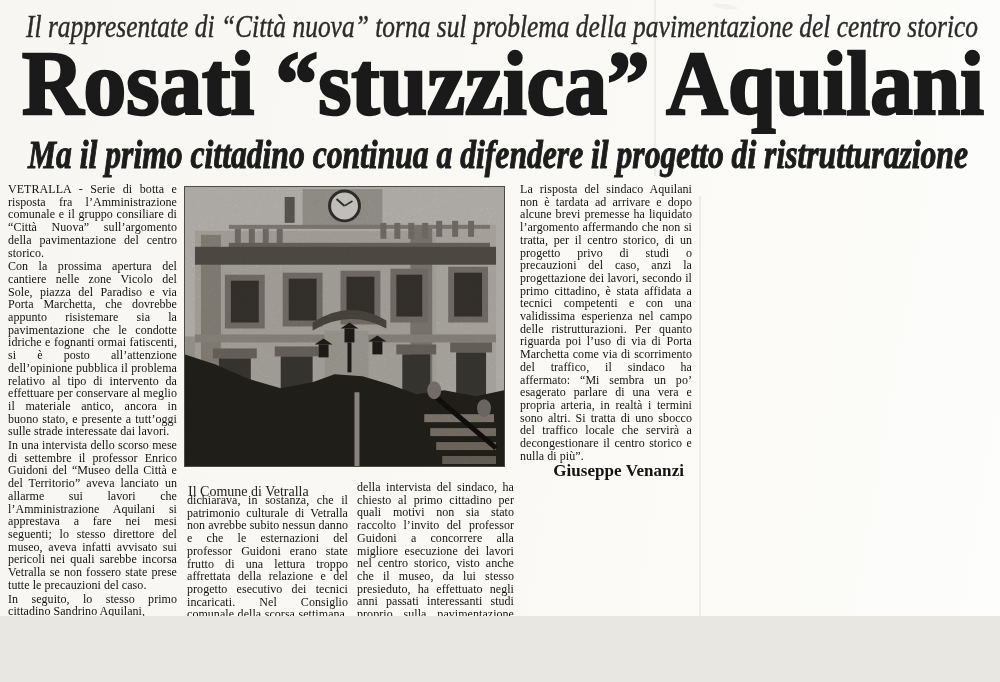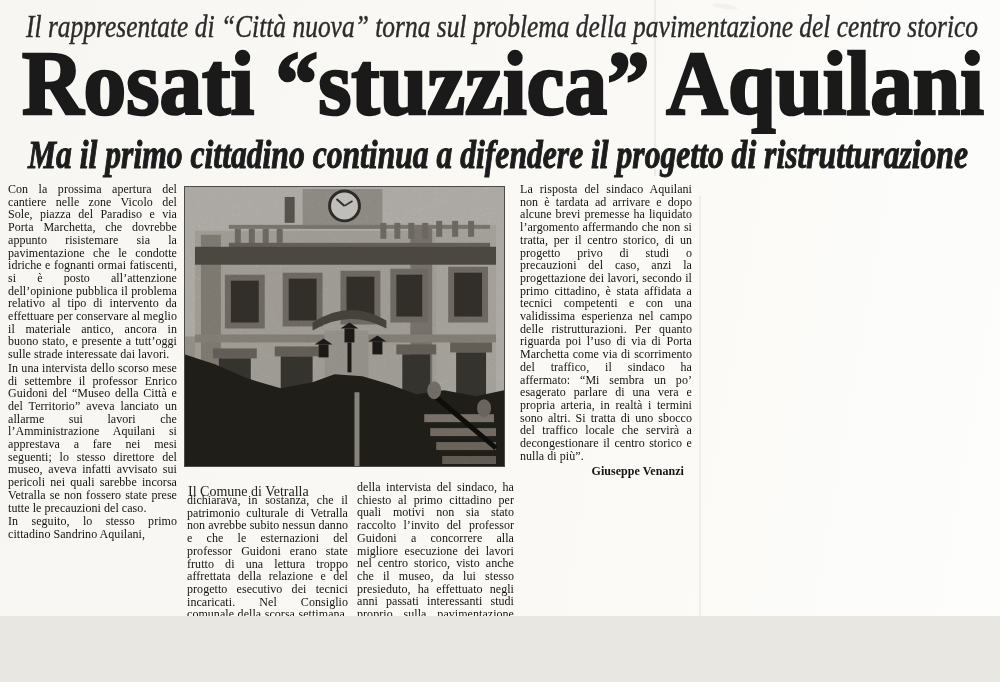--- a/index.html
+++ b/index.html
@@ -23,21 +23,21 @@
     text-align:justify;
     overflow:hidden;
     color:#131313;
     letter-spacing:0.05px;
   }
   .bodycol p{margin:0 0 1px 0;}
   #col1{left:8px;top:183px;width:169px;height:496px;}
   #col2{left:187px;top:494px;width:161px;height:186px;}
   #col3{left:357px;top:481px;width:157px;height:186px;}
   #col4{left:520px;top:183px;width:172px;height:496px;}
-  .byline{font-weight:bold;text-align:right;padding-right:8px;margin-top:3px !important;font-size:12px;}
+  .byline{font-weight:bold;text-align:right;padding-right:8px;margin-top:3px !important;font-size:17px;}
   figure.photo{
     position:absolute;left:184px;top:186px;width:321px;height:281px;
     margin:0;border:1px solid #4e4b46;box-sizing:border-box;
     background:#d7d4cf;
   }
   figure.photo svg{display:block;width:100%;height:100%;}
   .caption{
     position:absolute;left:188px;top:472px;width:300px;
     font-family:Liberation Serif, serif;
     font-size:14px;color:#222;margin-top:12px;
@@ -58,20 +58,21 @@
 
   <svg id="headline-svg" class="hdr-svg" width="1000" height="96">
     <text x="22" y="76" font-family="Liberation Serif, DejaVu Serif, serif" font-size="90" font-weight="bold" fill="#1a1a1a" stroke="#1a1a1a" stroke-width="2.6" paint-order="stroke" textLength="962" lengthAdjust="spacingAndGlyphs">Rosati “stuzzica” Aquilani</text>
   </svg>
 
   <svg id="subhead-svg" class="hdr-svg" width="1000" height="52">
     <text x="28" y="38" font-family="Liberation Serif, DejaVu Serif, serif" font-size="39" font-weight="bold" font-style="italic" fill="#1c1c1c" stroke="#1c1c1c" stroke-width="1" paint-order="stroke" textLength="940" lengthAdjust="spacingAndGlyphs">Ma il primo cittadino continua a difendere il progetto di ristrutturazione</text>
   </svg>
 
   <div id="col1" class="bodycol">
+    <p>VETRALLA - Serie di botta e risposta fra l’Amministrazione comunale e il gruppo consiliare di “Città Nuova” sull’argomento della pavimentazione del centro storico.</p>
     <p>Con la prossima apertura del cantiere nelle zone Vicolo del Sole, piazza del Paradiso e via Porta Marchetta, che dovrebbe appunto risistemare sia la pavimentazione che le condotte idriche e fognanti ormai fatiscenti, si è posto all’attenzione dell’opinione pubblica il problema relativo al tipo di intervento da effettuare per conservare al meglio il materiale antico, ancora in buono stato, e presente a tutt’oggi sulle strade interessate dai lavori.</p>
     <p>In una intervista dello scorso mese di settembre il professor Enrico Guidoni del “Museo della Città e del Territorio” aveva lanciato un allarme sui lavori che l’Amministrazione Aquilani si apprestava a fare nei mesi seguenti; lo stesso direttore del museo, aveva infatti avvisato sui pericoli nei quali sarebbe incorsa Vetralla se non fossero state prese tutte le precauzioni del caso.</p>
     <p>In seguito, lo stesso primo cittadino Sandrino Aquilani,</p>
   </div>
 
   <figure class="photo">
     <svg viewBox="0 0 320 280" preserveAspectRatio="none">
       <defs>
         <filter id="grain" x="0" y="0" width="100%" height="100%">
           <feTurbulence type="fractalNoise" baseFrequency="0.7" numOctaves="2" result="n"></feTurbulence>

